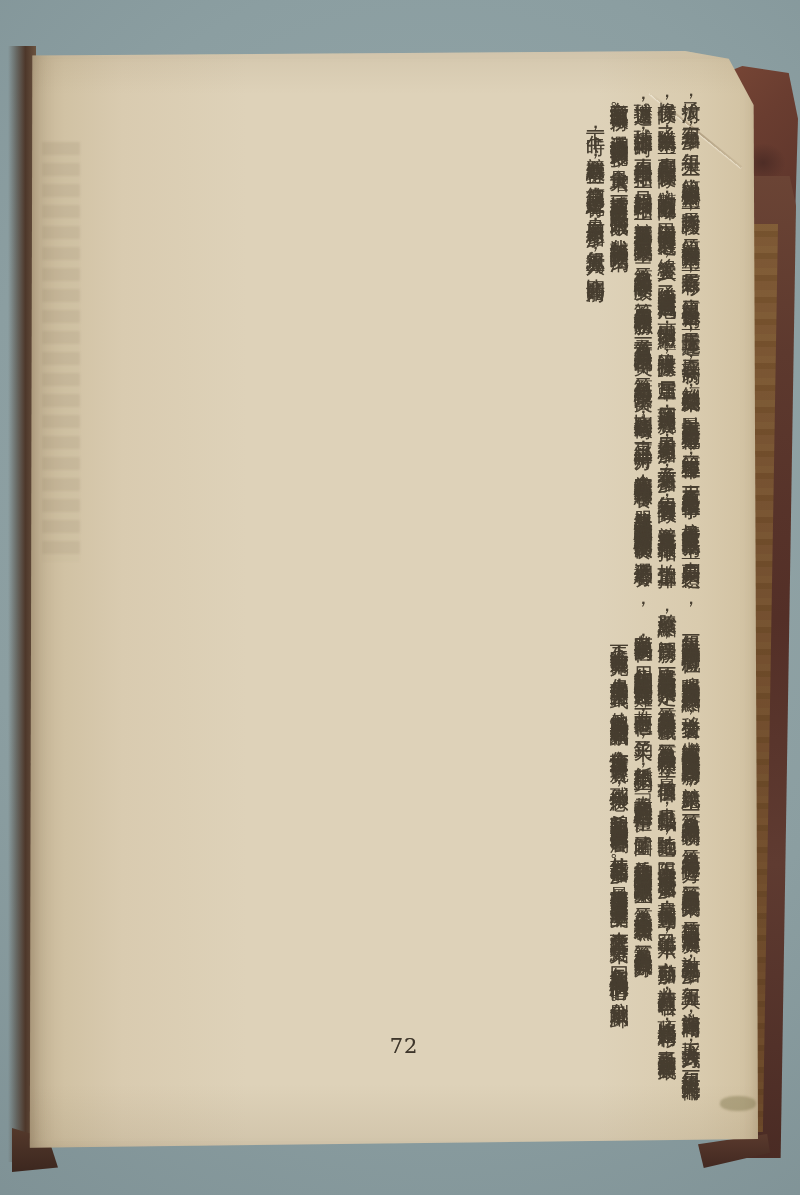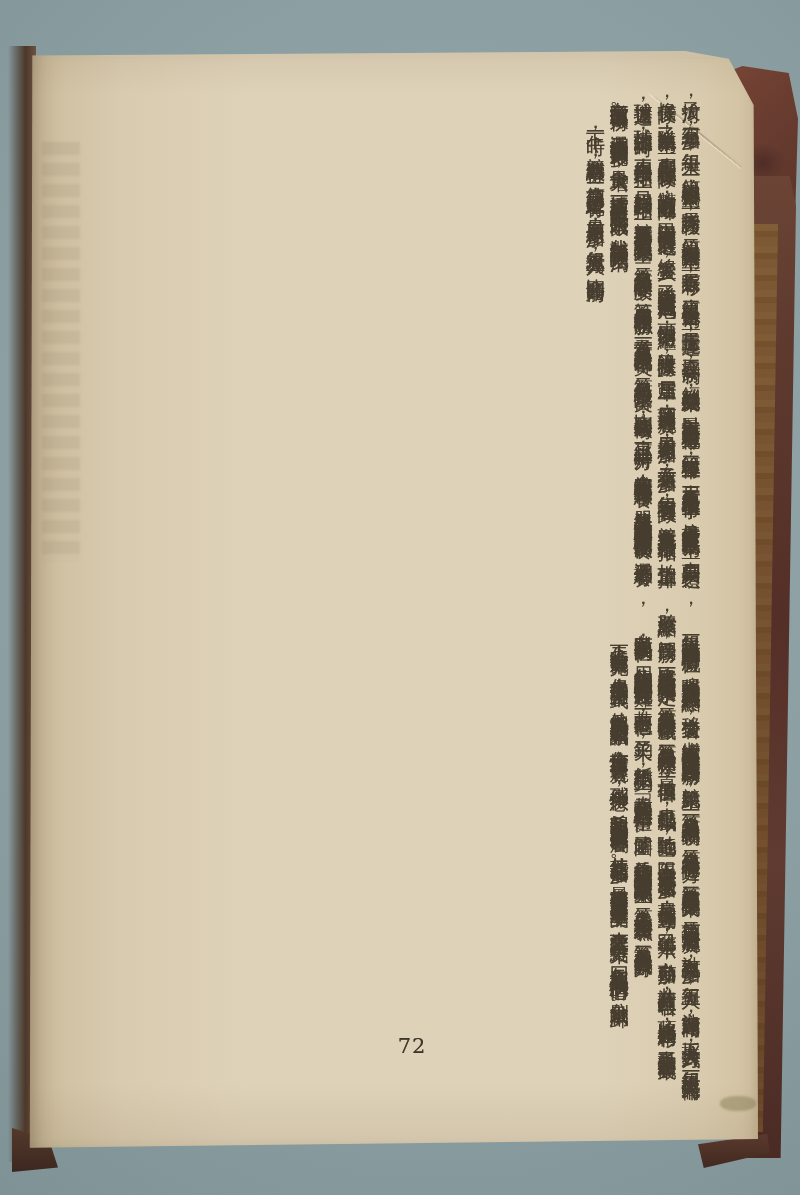--- a/index.html
+++ b/index.html
@@ -92,21 +92,21 @@
     font-size:19px;line-height:23.9px;letter-spacing:1.3px;
     color:#473e30;
     word-break:break-all;line-break:anywhere;
     text-shadow:0 0 0.5px rgba(70,60,45,0.55);
   }
   .block-top{top:37px;}
   .block-bottom{top:549px;}
   .vtext p{margin:0;padding:0;}
   .vtext p.indent{text-indent:31px;}
   .page-number{
-    position:absolute;left:352px;top:984px;width:64px;
+    position:absolute;left:344px;top:984px;width:64px;
     text-align:center;font-size:21px;letter-spacing:1px;color:#3e362b;
     text-shadow:0 0 0.5px rgba(62,54,43,0.5);
   }
 </style>
 </head>
 <body>
 
 <div class="scene">
   <div class="spine-left"></div>
   <div class="cover-corner"></div>

